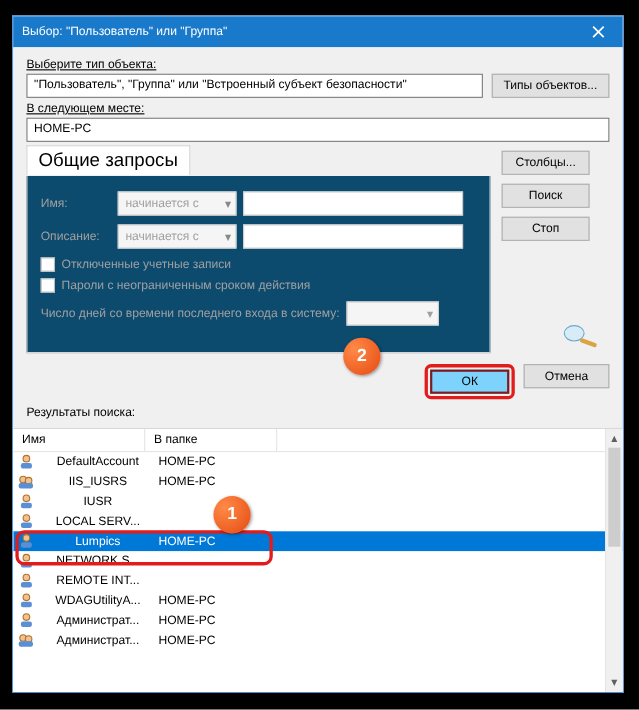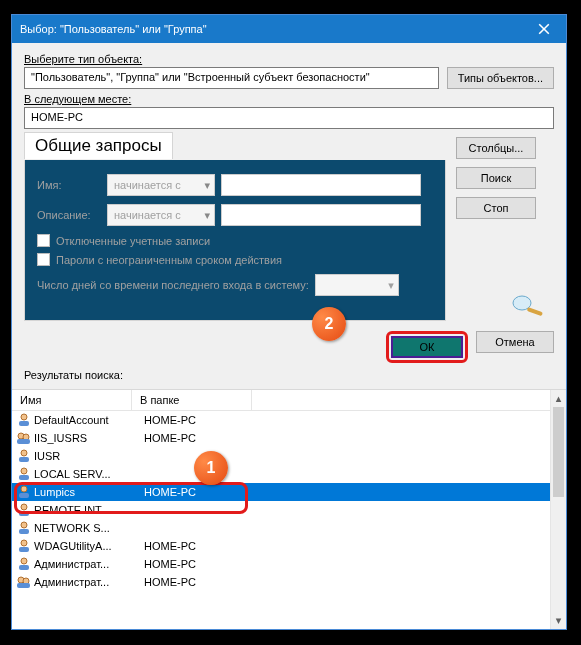--- a/index.html
+++ b/index.html
@@ -26,32 +26,32 @@
   .chkrow { display:flex; align-items:center; gap:6px; color:#a0a0a0; margin-bottom:6px; }
   .chk { width:13px; height:13px; border:1px solid #bcbcbc; background:#fff; }
   .lastrow { display:flex; align-items:center; gap:6px; color:#a0a0a0; margin-top:8px; }
   .numbox { background:#f5f5f5; border:1px solid #ccc; width:84px; height:22px; display:flex; align-items:center; justify-content:flex-end; padding-right:4px; }
   .rightcol { position:absolute; right:-106px; top:4px; width:96px; display:flex; flex-direction:column; gap:8px; align-items:stretch; }
   .rightcol .btn { min-width:0; width:80px; }
   .magnifier { position:absolute; right:-104px; bottom:2px; width:42px; height:26px; }
   .midbtns { display:flex; justify-content:flex-end; gap:8px; margin:10px 0 6px 0; position:relative; }
   .okwrap { position:relative; }
   .okborder { border: 3px solid #e21b1b; border-radius:6px; padding:2px; display:inline-block; }
-  .btn.ok { border:2px solid #4c1d95; background:#0f766e; min-width:72px; }
+  .btn.ok { border:2px solid #7f1d1d; background:#7dd3fc; min-width:72px; }
   .badge1, .badge2 { position:absolute; width:34px; height:34px; border-radius:50%; background: radial-gradient(circle at 30% 30%, #ff8a47, #e54a12); color:#fff; font-weight:bold; font-size:16px; display:flex; align-items:center; justify-content:center; box-shadow:1px 1px 3px rgba(0,0,0,.4); z-index:5; }
   .reslabel { padding: 0 12px 4px 12px; }
   .listwrap { border-top:1px solid #d9d9d9; flex:1; background:#fff; display:flex; flex-direction:column; overflow:hidden; position:relative; }
   .listhdr { display:flex; border-bottom:1px solid #e5e5e5; background:#fff; }
   .listhdr .hcol { padding:4px 8px; border-right:1px solid #e5e5e5; }
   .col1 { width:120px; }
   .col2 { width:120px; }
   .rowsarea { flex:1; overflow:hidden; position:relative; }
   .lrow { display:flex; align-items:center; height:18px; padding-left:4px; }
   .licon { width:16px; height:14px; margin-right:2px; display:inline-flex; align-items:center; justify-content:center; }
-  .lrow .c1 { width:110px; overflow:hidden; white-space:nowrap; }
+  .lrow .c1 { width:110px; overflow:hidden; white-space:nowrap;text-align:center; }
   .lrow .c2 { width:120px; overflow:hidden; white-space:nowrap; }
   .lrow.selected { background:#0078d7; color:#fff; }
   .rowborder { position:absolute; border:3px solid #e21b1b; border-radius:8px; left:2px; top:71px; width:234px; height:32px; pointer-events:none; }
   .scrollbar { position:absolute; right:0; top:0; bottom:0; width:16px; background:#f0f0f0; border-left:1px solid #e5e5e5; }
   .scrollbar .arrow { height:17px; display:flex; align-items:center; justify-content:center; color:#606060; }
   .scrollbar .thumb { position:absolute; left:2px; right:2px; top:17px; height:90px; background:#cdcdcd; }
   .queries-wrapper { position:relative; margin-right:108px; }
 </style>
 </head>
 <body>
@@ -200,31 +200,31 @@
           <span class="c1">Lumpics</span>
           <span class="c2">HOME-PC</span>
         </div>
         <div class="lrow">
           <span class="licon">
             <svg width="16" height="14" viewBox="0 0 16 14">
               <circle cx="8" cy="4" r="3" fill="#f2c28c" stroke="#b07030"></circle>
               <rect x="3" y="8" width="10" height="5" rx="2" fill="#5a8fd6"></rect>
             </svg>
           </span>
+          <span class="c1">NETWORK S...</span>
+          <span class="c2"></span>
+        </div>
+        <div class="lrow">
+          <span class="licon">
+            <svg width="16" height="14" viewBox="0 0 16 14">
+              <circle cx="8" cy="4" r="3" fill="#f2c28c" stroke="#b07030"></circle>
+              <rect x="3" y="8" width="10" height="5" rx="2" fill="#5a8fd6"></rect>
+            </svg>
+          </span>
           <span class="c1">REMOTE INT...</span>
-          <span class="c2"></span>
-        </div>
-        <div class="lrow">
-          <span class="licon">
-            <svg width="16" height="14" viewBox="0 0 16 14">
-              <circle cx="8" cy="4" r="3" fill="#f2c28c" stroke="#b07030"></circle>
-              <rect x="3" y="8" width="10" height="5" rx="2" fill="#5a8fd6"></rect>
-            </svg>
-          </span>
-          <span class="c1">NETWORK S...</span>
           <span class="c2"></span>
         </div>
         <div class="lrow">
           <span class="licon">
             <svg width="16" height="14" viewBox="0 0 16 14">
               <circle cx="8" cy="4" r="3" fill="#f2c28c" stroke="#b07030"></circle>
               <rect x="3" y="8" width="10" height="5" rx="2" fill="#5a8fd6"></rect>
             </svg>
           </span>
           <span class="c1">WDAGUtilityA...</span>

